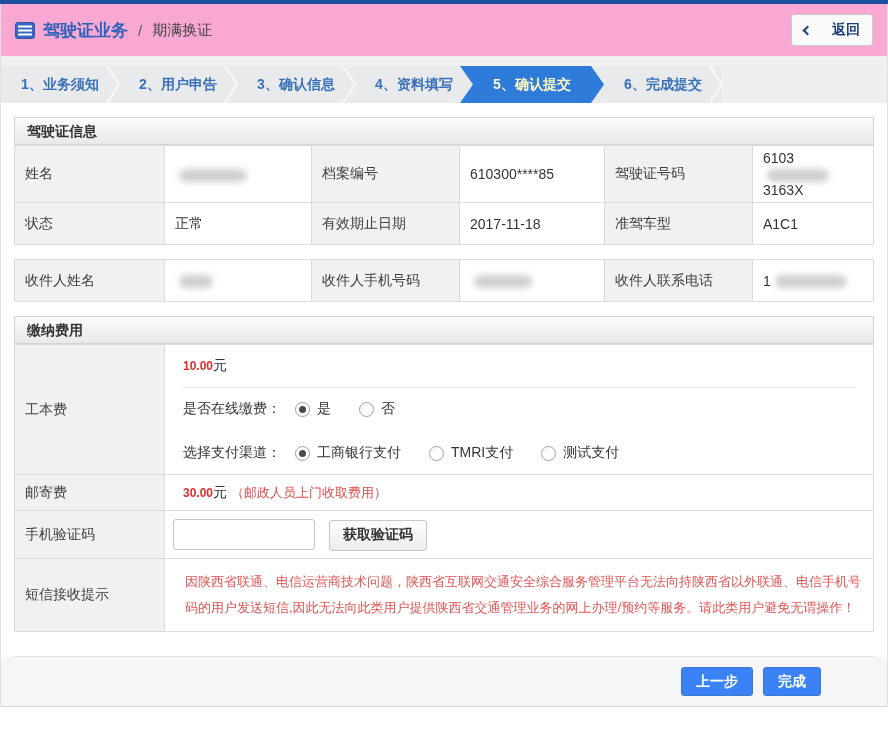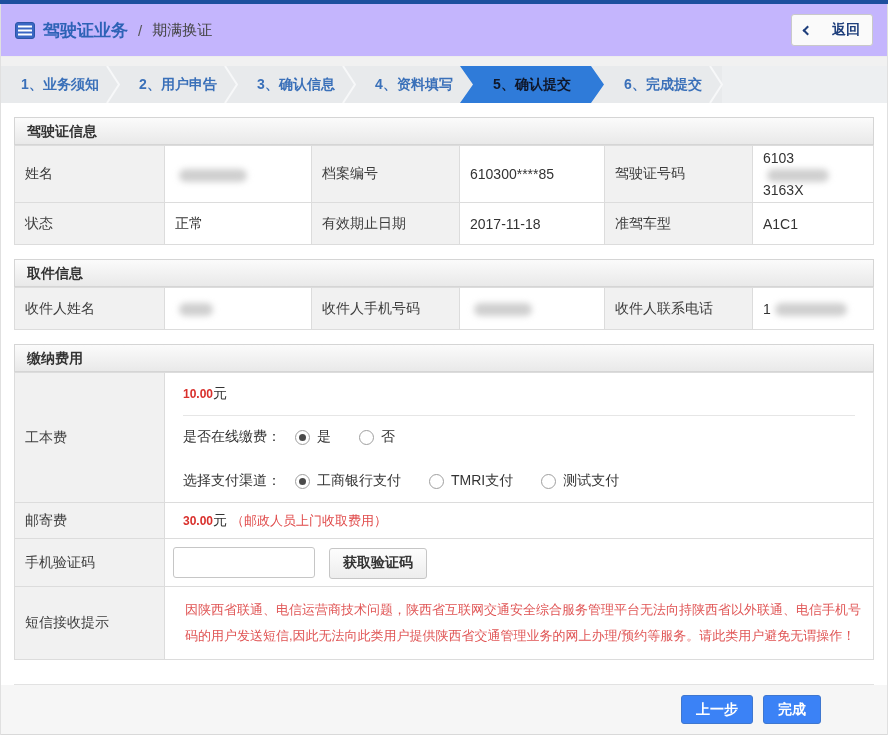--- a/index.html
+++ b/index.html
@@ -5,39 +5,39 @@
   * { margin:0; padding:0; box-sizing:border-box; }
   html,body { width:888px; }
   body {
     font-family:"Liberation Sans","DejaVu Sans",sans-serif;
     font-size:14px; color:#333; background:#ffffff;
   }
   .topbar { height:4px; background:#1c4f9e; }
   .page { width:888px; border-left:1px solid #e0e0e0; border-right:1px solid #e0e0e0; }
 
   
-  .hdr { height:53px; background:#c4b5fd; display:flex; align-items:center;
+  .hdr { height:53px; background:#f9a8d4; display:flex; align-items:center;
          justify-content:space-between; padding:0 14px; border-bottom:1px solid #ededed; }
   .hdr-left { display:flex; align-items:center; gap:8px; }
   .hdr-title { color:#2d62b6; font-size:17px; font-weight:bold; }
   .hdr-sep { color:#555; font-size:15px; margin:0 2px; }
   .hdr-sub { color:#444; font-size:15px; }
   .back-btn { display:flex; align-items:center; gap:21px; background:#fafafa;
               border:1px solid #c9c9c9; border-radius:3px; padding:6px 12px;
               color:#1f3f7c; font-size:14px; font-weight:bold; cursor:pointer; }
   .chev-left { display:inline-block; width:7px; height:7px; border-left:2px solid #1f3f7c;
                border-bottom:2px solid #1f3f7c; transform:rotate(45deg); }
   .gap8 { height:9px; background:#f1f1f1; }
 
   
   .steps { height:37px; display:flex; background:#e8eaec; overflow:hidden; }
   .step { flex:0 0 118px; display:flex; align-items:center; justify-content:center;
           color:#3a70b9; font-weight:bold; font-size:14px; position:relative; cursor:pointer; }
   .step .sep { position:absolute; right:-1px; top:0; height:37px; }
-  .step.active { background:#2f7bd9; color:#0f172a; z-index:2;
+  .step.active { background:#2f7bd9; color:#fef9c3; z-index:2;
     clip-path:polygon(0 0, calc(100% - 13px) 0, 100% 50%, calc(100% - 13px) 100%, 0 100%, 13px 50%);
     margin-left:-13px; flex-basis:144px; }
   .steps-filler { flex:1; background:#edeff1; }
 
   
   .content { background:#fff; padding:14px 13px 0 13px; }
   .sec { margin-bottom:14px; }
   .sec-hd { height:28px; line-height:27px; padding:0 12px; font-weight:bold; color:#333;
             background:linear-gradient(#fbfbfb,#e9e9e9); border:1px solid #d5d5d5; font-size:14px; }
   table.info { width:100%; border-collapse:collapse; table-layout:fixed; }
@@ -164,21 +164,20 @@
           <td class="lbl">有效期止日期</td>
           <td class="val">2017-11-18</td>
           <td class="lbl">准驾车型</td>
           <td class="val">A1C1</td>
         </tr>
       </tbody>
         </table>
     </div>
 
     <div class="sec">
-      <div class="sec-hd">取件信息</div>
       <table class="info">
         <colgroup>
             <col style="width:150px">
             <col style="width:147px">
             <col style="width:148px">
             <col style="width:145px">
             <col style="width:148px">
             <col>
           </colgroup>
         <tbody>

